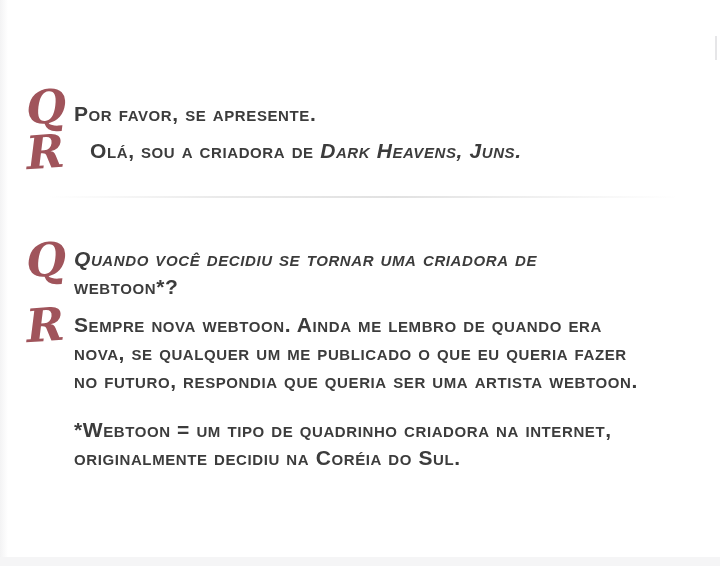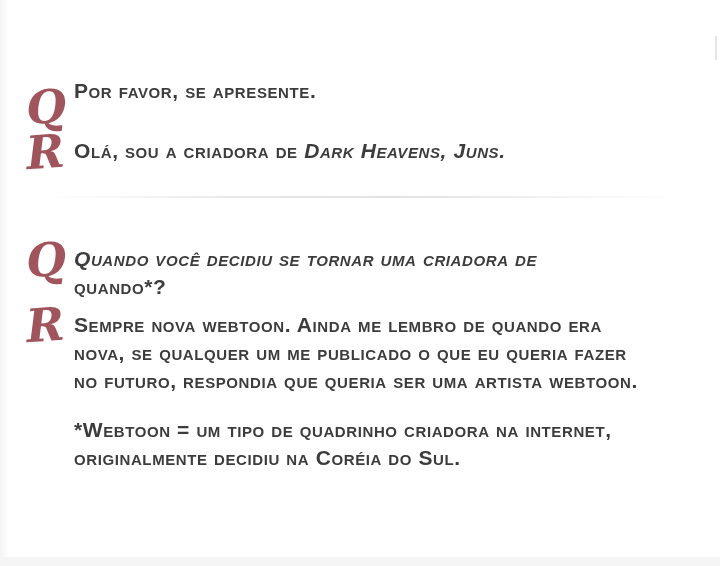--- a/index.html
+++ b/index.html
@@ -67,35 +67,35 @@
 <body>
 
 <div class="page">
 
   <div class="left-edge"></div>
   <div class="bottom-edge"></div>
   <div class="right-mark"></div>
 
   <div>
     <div class="marker" style="top:84px;">Q</div>
-    <div class="line" style="top:77px;">Por favor, se apresente.</div>
+    <div class="line" style="top:100px;">Por favor, se apresente.</div>
 
     <div class="marker" style="top:129px;">R</div>
-    <div class="line" style="top:137px;">
+    <div class="line" style="top:137px;margin-left:16px;">
       <span>Olá, sou a criadora de </span>
       <span class="work-title">Dark Heavens, Juns.</span>
     </div>
   </div>
 
   <div class="divider"></div>
 
   <div>
     <div class="marker" style="top:237px;">Q</div>
     <div class="line" style="top:245px;font-style:italic;">Quando você decidiu se tornar uma criadora de</div>
-    <div class="line" style="top:273px;">quando*?</div>
+    <div class="line" style="top:273px;">webtoon*?</div>
 
     <div class="marker" style="top:302px;">R</div>
     <div class="line" style="top:311px;">Sempre nova webtoon. Ainda me lembro de quando era</div>
     <div class="line" style="top:339px;">nova, se qualquer um me publicado o que eu queria fazer</div>
     <div class="line" style="top:367px;">no futuro, respondia que queria ser uma artista webtoon.</div>
 
     <div class="line" style="top:416px;">*Webtoon = um tipo de quadrinho criadora na internet,</div>
     <div class="line" style="top:444px;">originalmente decidiu na Coréia do Sul.</div>
   </div>
 

